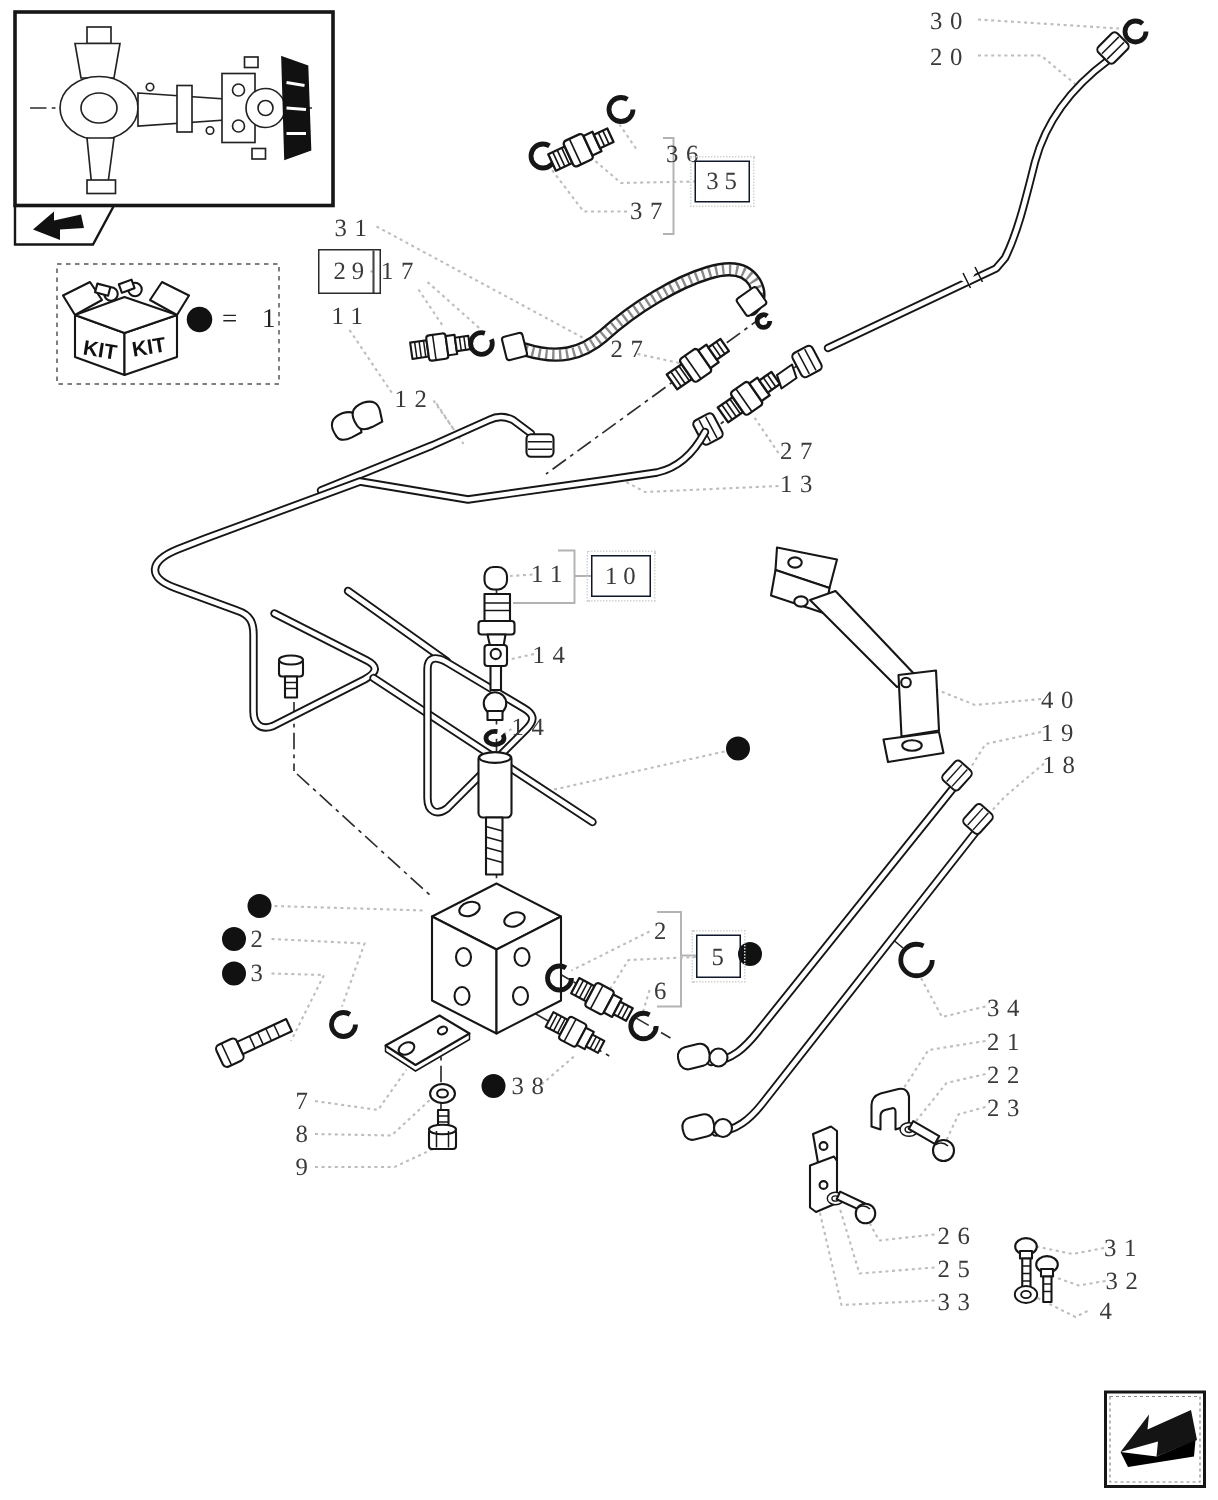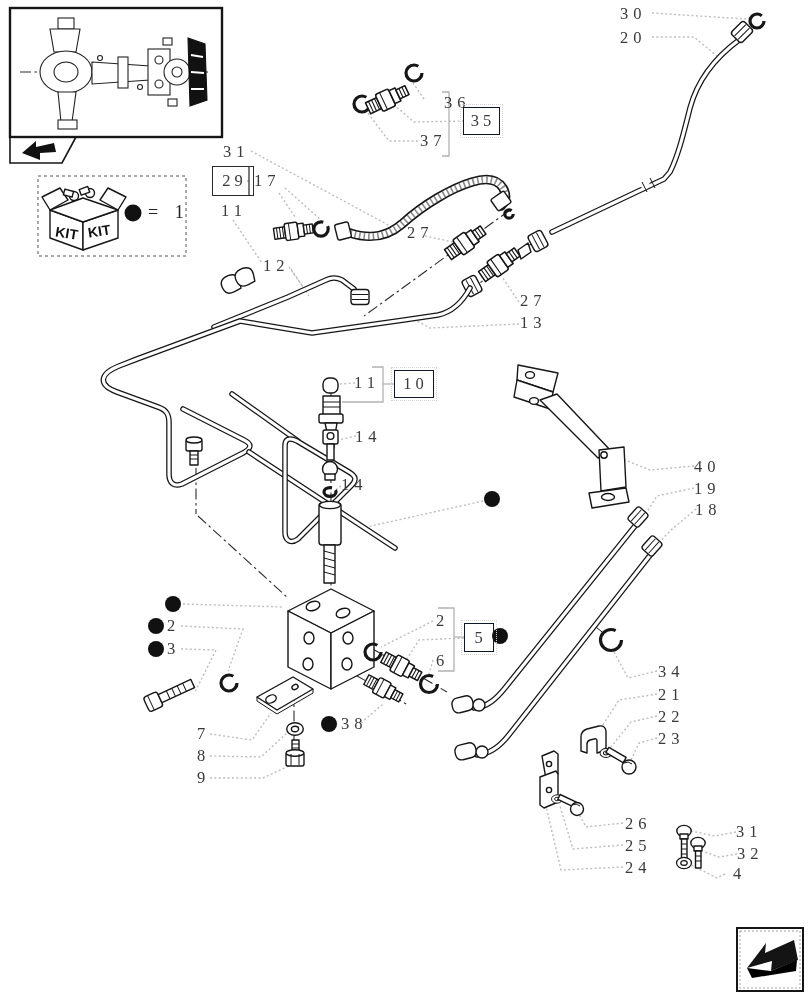--- a/index.html
+++ b/index.html
@@ -455,20 +455,20 @@
 <div class="callout" style="left:341px;top:714px">38</div>
 <div class="callout" style="left:197px;top:724px">7</div>
 <div class="callout" style="left:197px;top:746px">8</div>
 <div class="callout" style="left:197px;top:768px">9</div>
 <div class="callout" style="left:658px;top:662px">34</div>
 <div class="callout" style="left:658px;top:685px">21</div>
 <div class="callout" style="left:658px;top:707px">22</div>
 <div class="callout" style="left:658px;top:729px">23</div>
 <div class="callout" style="left:625px;top:814px">26</div>
 <div class="callout" style="left:625px;top:836px">25</div>
-<div class="callout" style="left:625px;top:858px">24</div>
+<div class="callout" style="left:625px;top:858px">33</div>
 <div class="callout" style="left:736px;top:822px">31</div>
 <div class="callout" style="left:737px;top:844px">32</div>
 <div class="callout" style="left:733px;top:864px">4</div>
 
 <div class="eq" style="left:148px;top:202px">= 1</div>
 
 </div>
 
 </body></html>

